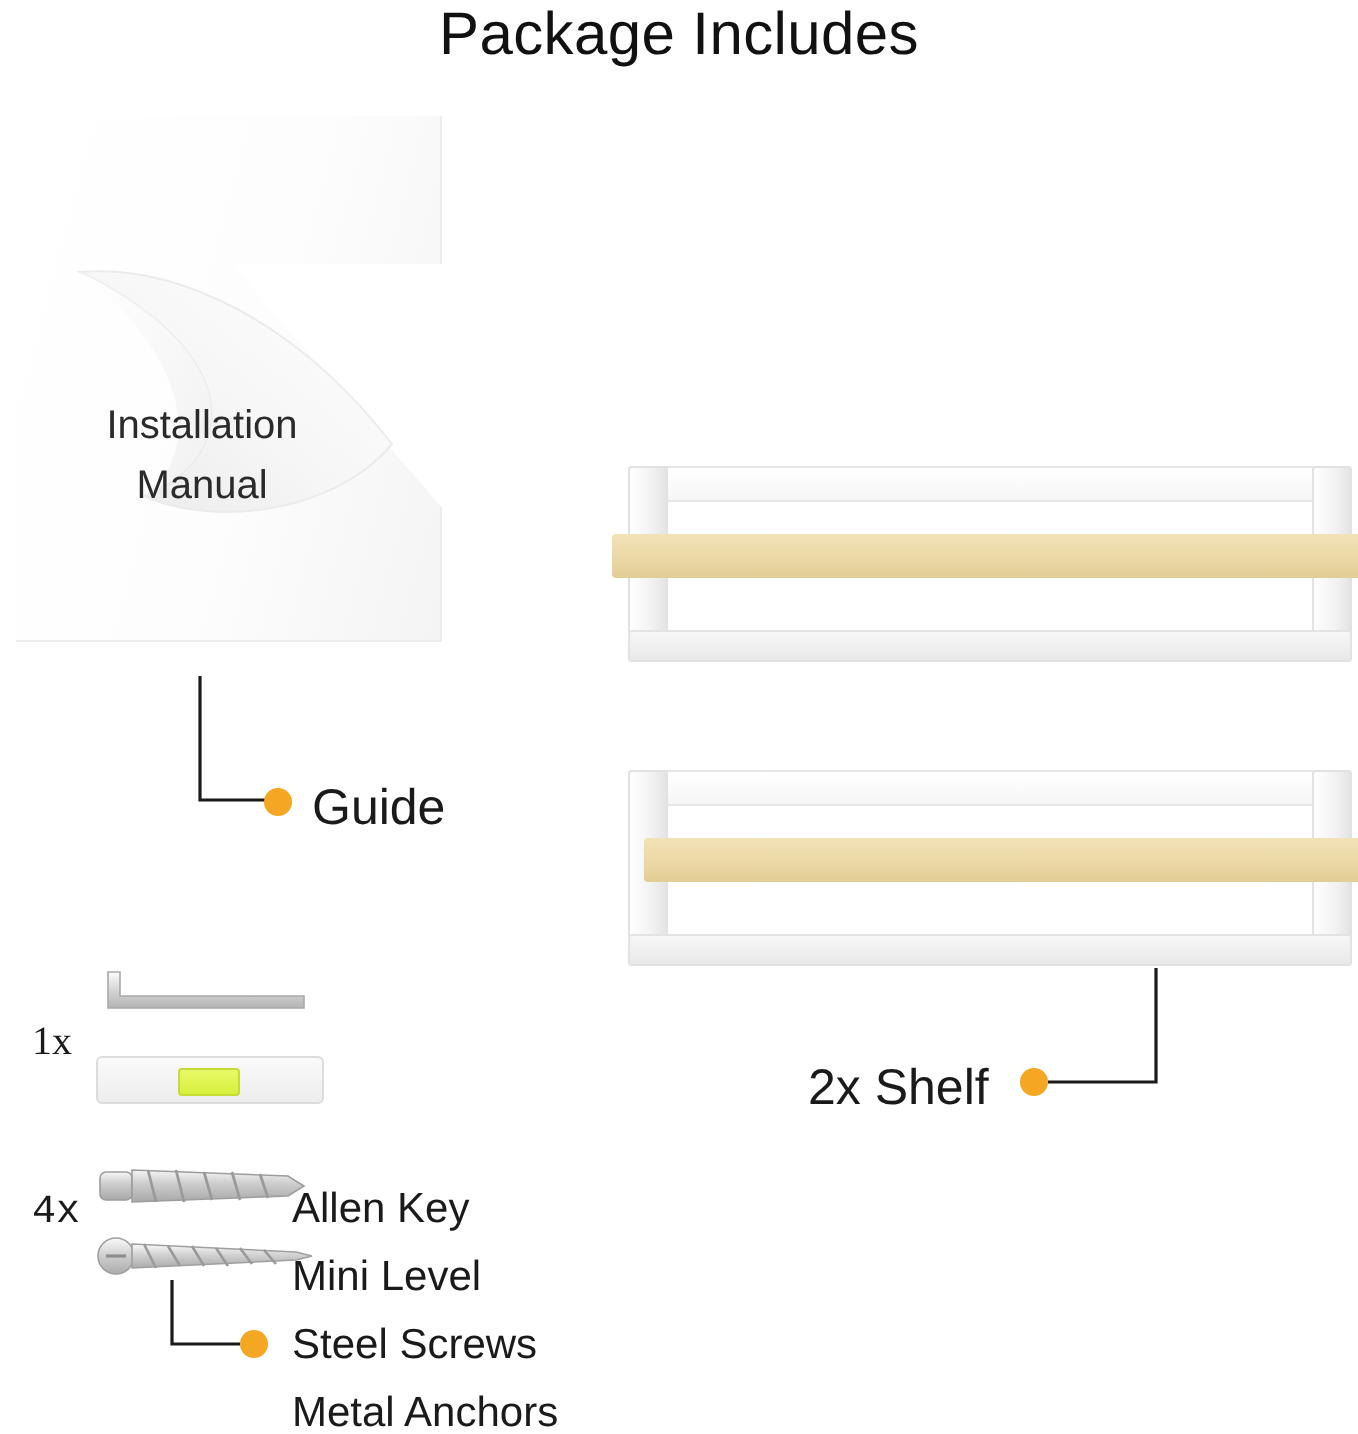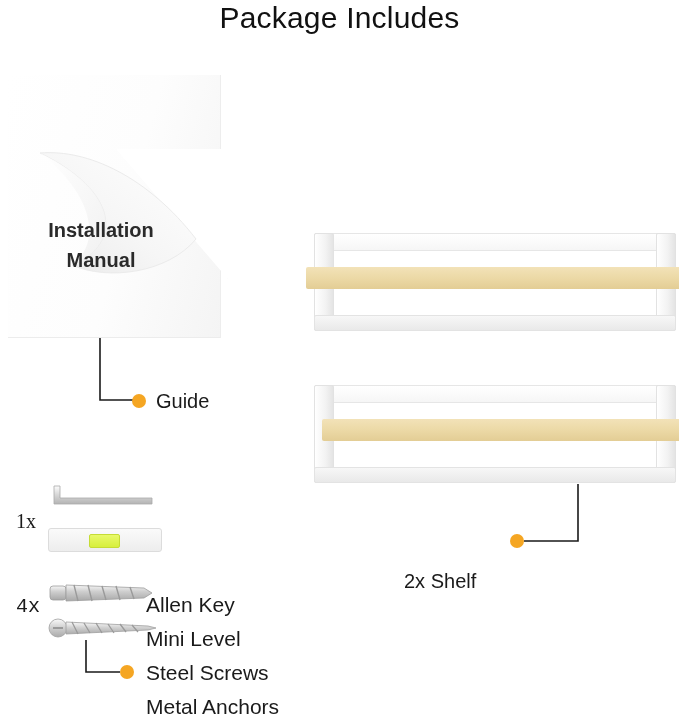--- a/index.html
+++ b/index.html
@@ -21,25 +21,24 @@
     font-size:30px;
     font-weight:400;
     letter-spacing:0.2px;
     color:#111;
     line-height:36px;
   }
 
   
   .manual{
     position:absolute;
-    left:8px;top:75px;
+    left:8px;top:58px;
     width:212px;height:262px;
     background:#22c55e;
     box-shadow:0 0 0 0 transparent;
-    font-weight:bold;
   }
   .manual-body{
     position:absolute;left:0;top:0;width:212px;height:262px;
     background:linear-gradient(105deg,#ffffff 0%,#fdfdfd 55%,#f4f4f4 100%);
     border-right:1px solid #ededed;
     border-bottom:1px solid #ececec;
   }
   
   .fold-back{
     position:absolute;
@@ -112,21 +111,21 @@
   .anchor,.screw{position:absolute;}
 
   
   .dot{
     position:absolute;
     width:14px;height:14px;border-radius:50%;
     background:#f5a623;
   }
   .callout-label{
     position:absolute;
-    font-size:20px;
+    font-size:25px;
     color:#1a1a1a;
     white-space:nowrap;
   }
   .qty{
     position:absolute;
     font-size:20px;
     color:#1a1a1a;
   }
   .partlist{
     position:absolute;
@@ -239,17 +238,17 @@
 
     <path d="M524 541 L578 541 L578 484" stroke="#1a1a1a" stroke-width="1.6" fill="none"></path>
 
     <path d="M86 640 L86 672 L120 672" stroke="#1a1a1a" stroke-width="1.6" fill="none"></path>
   </svg>
 
   <div class="dot" style="left:132px;top:394px;"></div>
   <div class="callout-label" style="left:156px;top:390px;">Guide</div>
 
   <div class="dot" style="left:510px;top:534px;"></div>
-  <div class="callout-label" style="left:404px;top:530px;margin-top:40px;">2x Shelf</div>
+  <div class="callout-label" style="left:404px;top:530px;">2x Shelf</div>
 
   <div class="dot" style="left:120px;top:665px;"></div>
 
 </div>
 
 </body></html>

